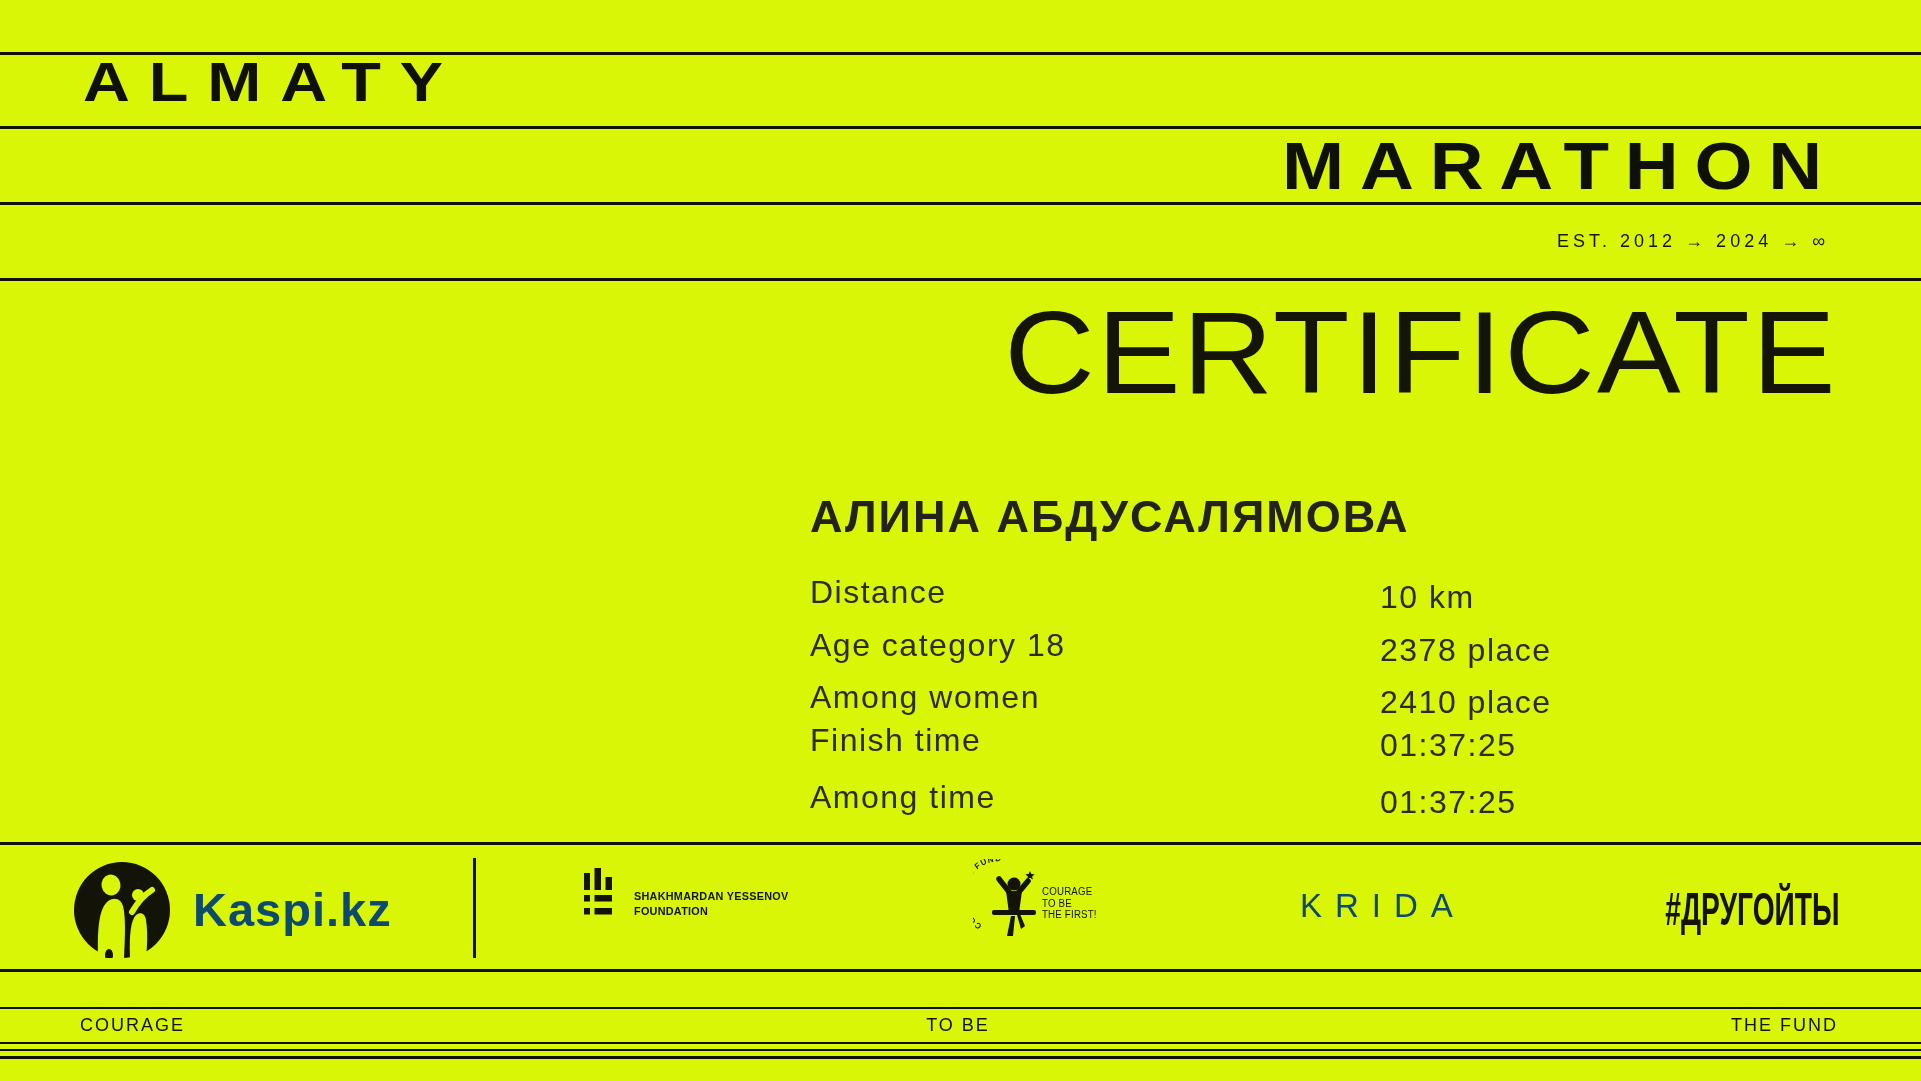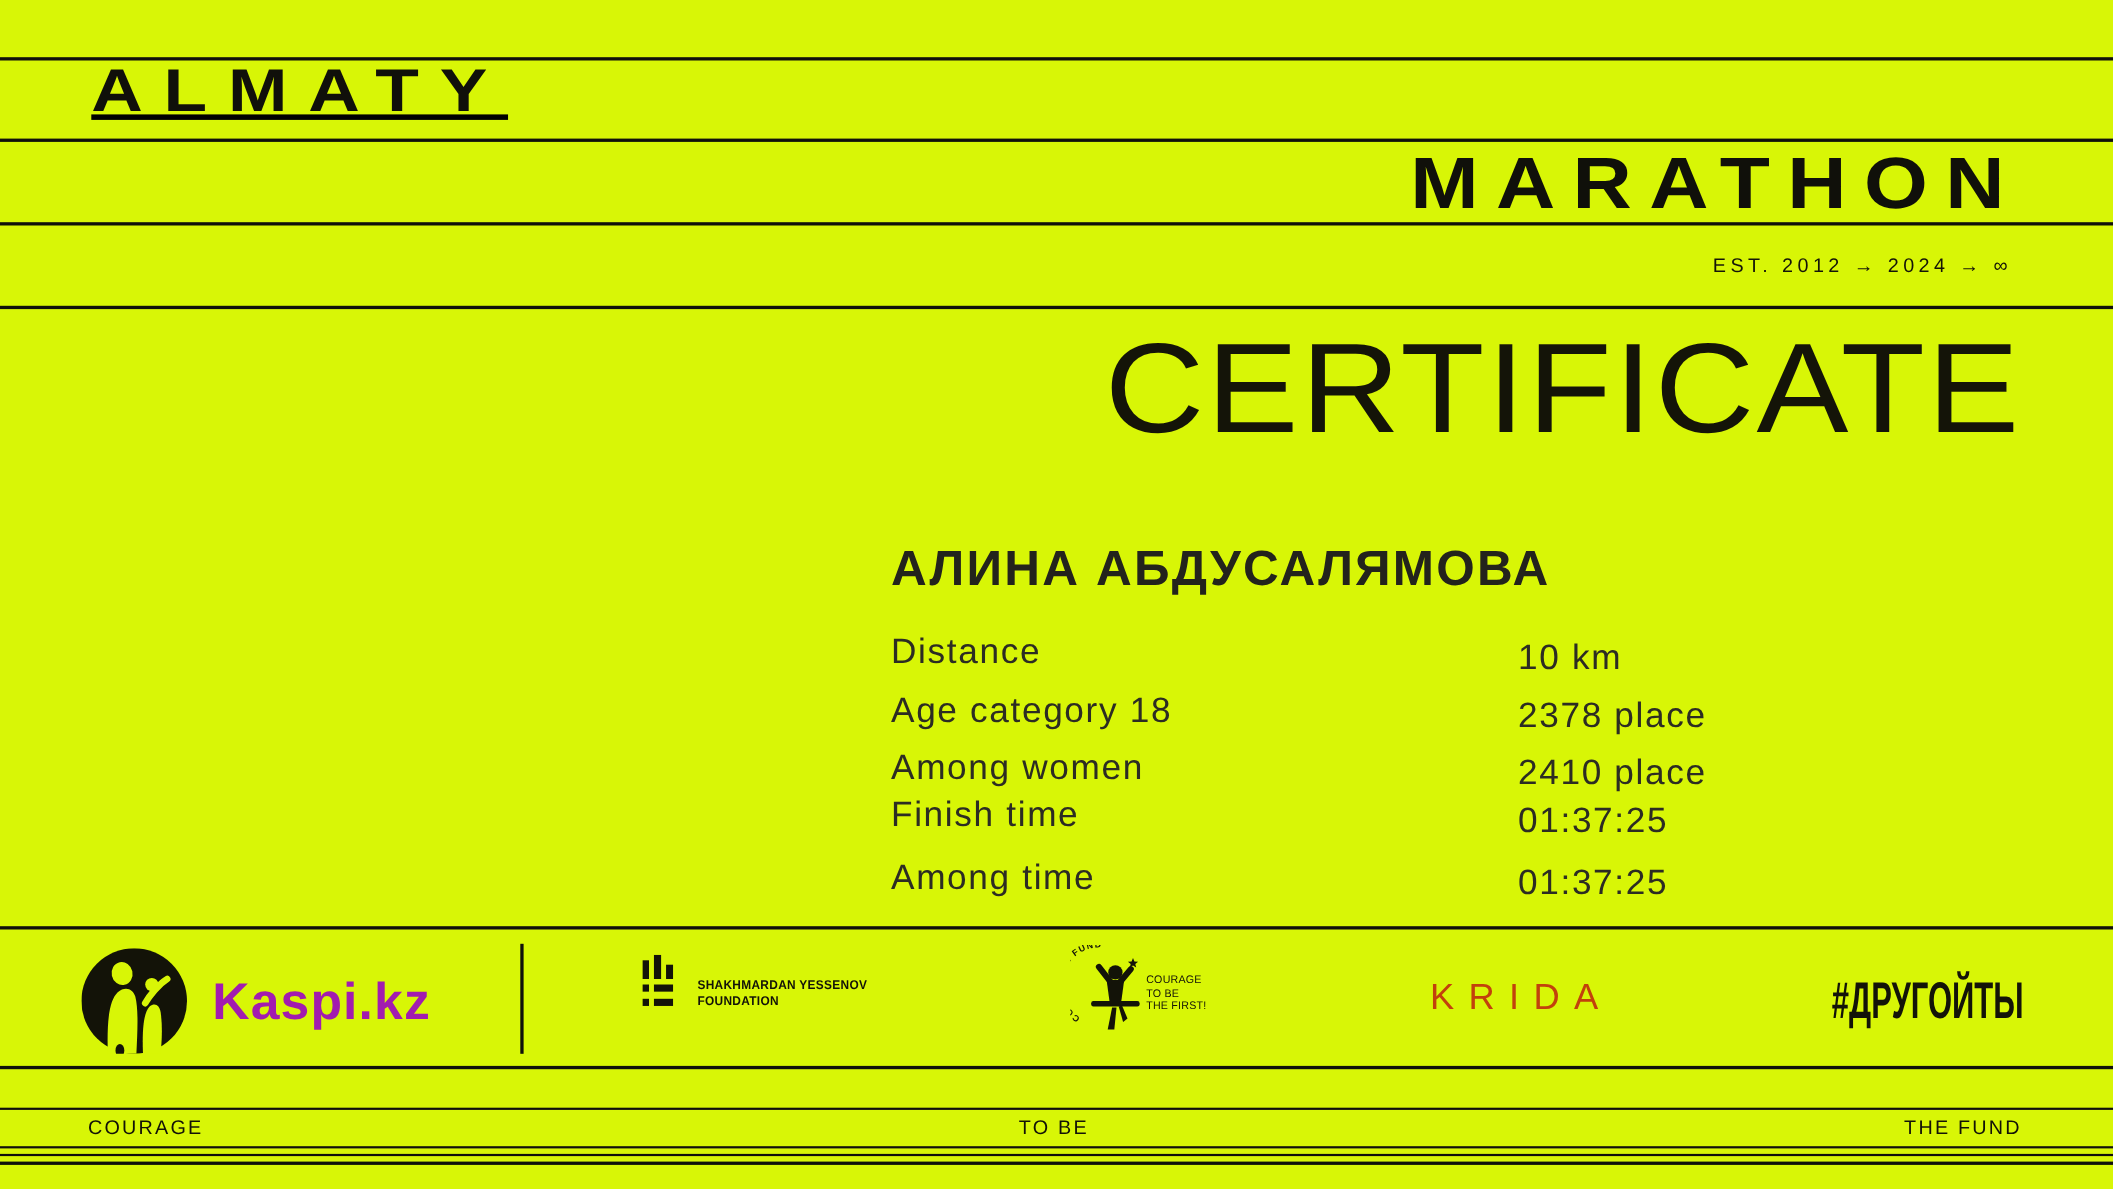--- a/index.html
+++ b/index.html
@@ -9,46 +9,46 @@
   .band{position:absolute;left:0;width:1921px;display:flex;align-items:center;box-sizing:border-box;}
   .almaty{font-weight:bold;font-size:55px;letter-spacing:16px;color:#10100A;transform:scaleX(1.18);transform-origin:left center;white-space:nowrap;}
   .marathon{font-weight:bold;font-size:66px;letter-spacing:14px;color:#10100A;transform:scaleX(1.13);transform-origin:right center;white-space:nowrap;}
   .est{font-size:18px;letter-spacing:4px;color:#141408;white-space:nowrap;}
   .cert-title{position:absolute;right:83px;top:295px;font-size:116px;font-weight:400;letter-spacing:2px;line-height:1;color:#141408;transform:scaleX(1.08);transform-origin:right center;white-space:nowrap;}
   .runner-name{position:absolute;left:810px;top:494px;font-size:45px;font-weight:bold;letter-spacing:2px;line-height:1;color:#23231C;white-space:nowrap;}
   .row{position:absolute;left:810px;width:950px;height:42px;}
   .rlabel{font-size:32px;letter-spacing:1.5px;color:#2C2C23;white-space:nowrap;}
   .rvalue{position:absolute;left:570px;top:5px;font-size:32px;letter-spacing:1.5px;color:#2C2C23;white-space:nowrap;}
   .logoband{position:absolute;left:0;top:845px;width:1921px;height:124px;}
-  .kaspi-text{position:absolute;left:193px;top:41px;font-size:47px;font-weight:bold;letter-spacing:1px;line-height:1;color:#a21caf;white-space:nowrap;text-align:right;}
+  .kaspi-text{position:absolute;left:193px;top:41px;font-size:47px;font-weight:bold;letter-spacing:1px;line-height:1;color:#0c4a6e;white-space:nowrap;text-align:right;}
   .vdivider{position:absolute;left:473px;top:13px;width:3px;height:100px;background:#10100A;}
   .yess-text{position:absolute;left:634px;top:44px;font-size:11.5px;font-weight:bold;letter-spacing:0.3px;line-height:15px;color:#131308;transform:scaleX(0.94);transform-origin:left center;white-space:nowrap;}
   .cf-lines{position:absolute;left:1042px;top:41px;font-size:10px;line-height:11.5px;letter-spacing:0.2px;color:#131308;transform:scaleX(0.97);transform-origin:left center;white-space:nowrap;}
-  .krida{position:absolute;left:1300px;top:44px;font-size:33px;font-weight:400;letter-spacing:13px;line-height:1;color:#c2410c;white-space:nowrap;}
+  .krida{position:absolute;left:1300px;top:44px;font-size:33px;font-weight:400;letter-spacing:13px;line-height:1;color:#0c4a6e;white-space:nowrap;}
   .hashtag{position:absolute;right:81px;top:40px;font-size:47px;font-weight:bold;line-height:1;color:#131308;transform:scaleX(0.60);transform-origin:right center;white-space:nowrap;}
   .footerband{position:absolute;left:0;top:1009px;width:1921px;height:33px;display:flex;align-items:center;justify-content:space-between;box-sizing:border-box;padding:0 83px 0 80px;}
   .fword{font-size:18px;letter-spacing:2px;color:#131308;white-space:nowrap;}
 </style>
 </head>
 <body>
 
 <div class="canvas">
 
   <div class="hline" style="top:52px;height:3px;"></div>
   <div class="hline" style="top:126px;height:3px;"></div>
   <div class="hline" style="top:202px;height:3px;"></div>
   <div class="hline" style="top:278px;height:3px;"></div>
   <div class="hline" style="top:842px;height:3px;"></div>
   <div class="hline" style="top:969px;height:3px;"></div>
   <div class="hline" style="top:1007px;height:2px;"></div>
   <div class="hline" style="top:1042px;height:2px;"></div>
   <div class="hline" style="top:1049px;height:2px;"></div>
   <div class="hline" style="top:1056px;height:3px;"></div>
 
-  <div class="band" style="top:55px;height:54px;padding-left:83px;text-decoration:underline;">
+  <div class="band" style="top:55px;height:54px;padding-left:83px;">
     <span class="almaty">ALMATY</span>
   </div>
 
   <div class="band" style="top:129px;height:73px;justify-content:flex-end;padding-right:83px;">
     <span class="marathon">MARATHON</span>
   </div>
 
   <div class="band" style="top:205px;height:73px;justify-content:flex-end;padding-right:92px;">
     <span class="est">EST. 2012 → 2024 → ∞</span>
   </div>

